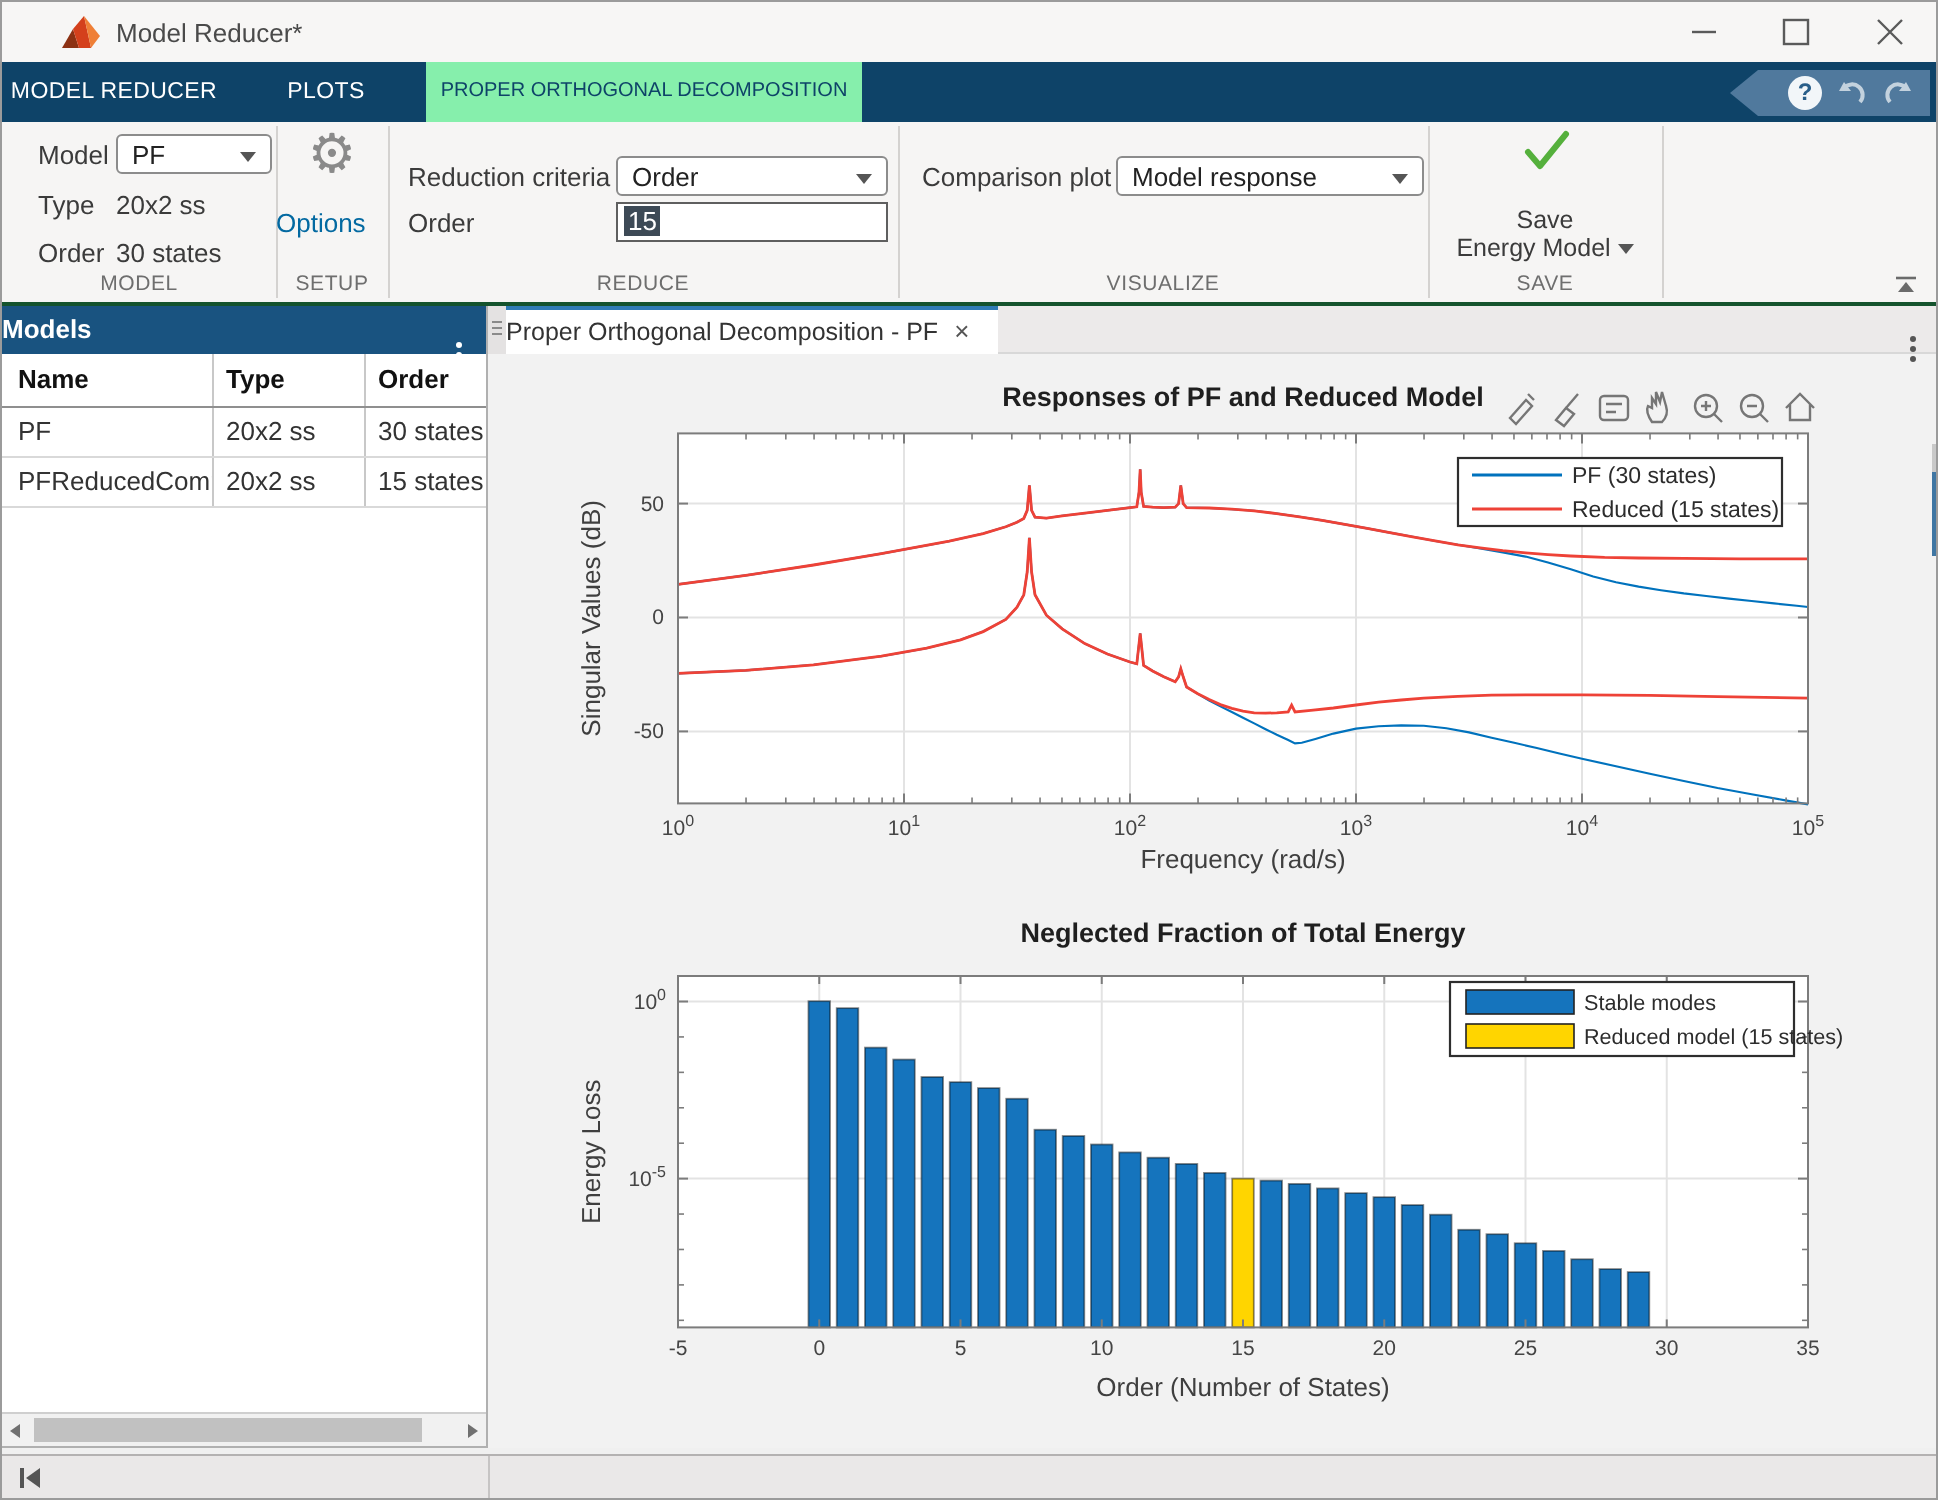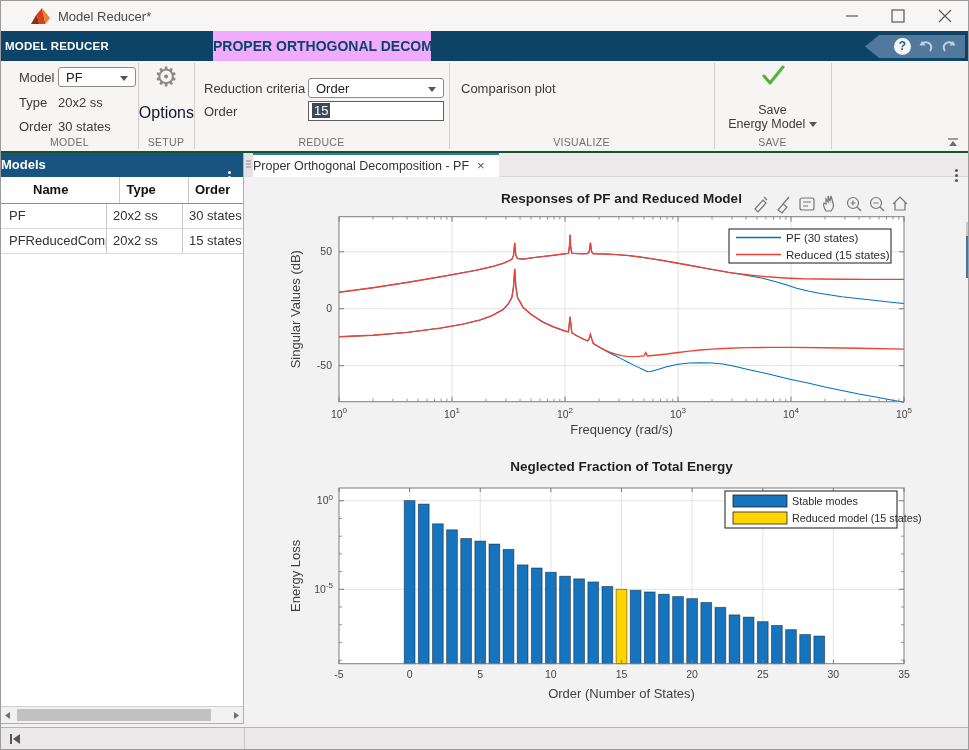--- a/index.html
+++ b/index.html
@@ -2,36 +2,36 @@
 <html><head>
 <meta charset="utf-8">
 <style>
   html,body{margin:0;padding:0;}
   .window{position:relative;width:967px;height:748px;border:1px solid #9b9b9b;background:#f0f0f0;font-family:"Liberation Sans",sans-serif;overflow:hidden;}
   .abs{position:absolute;}
   .titlebar{position:absolute;left:0;top:0;width:100%;height:30px;background:#f7f6f5;text-decoration:underline;}
   .title-text{position:absolute;left:57px;top:8px;font-size:13px;color:#4a4a4a;}
   .winbtn{position:absolute;top:0;width:34px;height:30px;}
   .tabbar{position:absolute;left:0;top:30px;width:100%;height:30px;background:#0e4368;}
-  .rtab{position:absolute;top:0;height:30px;line-height:30px;text-align:center;color:#fff;font-size:11.5px;font-weight:700;letter-spacing:.2px;white-space:nowrap;}
-  .rtab.active{background:#f0abfc;color:#0e4368;font-size:14px;letter-spacing:0;}
+  .rtab{position:absolute;top:0;height:30px;line-height:30px;text-align:center;color:#fff;font-size:11.5px;font-weight:400;letter-spacing:.2px;white-space:nowrap;}
+  .rtab.active{background:#86efac;color:#0e4368;font-size:10px;letter-spacing:0;}
   .qat{position:absolute;right:3px;top:4px;width:100px;height:23px;background:#50799d;clip-path:polygon(14px 0,100% 0,100% 100%,14px 100%,0 50%);display:flex;align-items:center;justify-content:flex-end;gap:7px;padding-right:8px;box-sizing:border-box;}
   .ribbon{position:absolute;left:0;top:60px;width:100%;height:90px;background:#f6f5f4;border-bottom:2px solid #14532d;}
   .rsep{position:absolute;top:2px;bottom:2px;width:1px;background:#d4d2d0;}
   .rsection-label{position:absolute;bottom:3px;font-size:10.5px;color:#6e6e6e;text-align:center;letter-spacing:.3px;}
   .rlabel{position:absolute;font-size:13px;color:#3b3b3b;height:22px;line-height:22px;white-space:nowrap;}
   .dd{position:absolute;height:20px;border:1px solid #8c8c8c;border-radius:3px;background:#fff;font-size:13px;color:#222;line-height:20px;padding-left:7px;box-sizing:border-box;}
   .dd .caret{position:absolute;right:7px;top:8px;width:0;height:0;border-left:4px solid transparent;border-right:4px solid transparent;border-top:5px solid #555;}
   .numinput{position:absolute;height:20px;border:1px solid #5f5f5f;background:#fff;font-size:13px;line-height:18px;padding-left:3px;box-sizing:border-box;}
   .numinput .sel{background:#3d4a56;color:#fff;padding:0 2px;}
   .leftpanel{position:absolute;left:0;top:152px;width:243px;height:571px;background:#fff;border-right:1px solid #b0b0b0;border-bottom:1px solid #b0b0b0;box-sizing:border-box;}
   .panelheader{position:absolute;left:0;top:0;width:100%;height:24px;background:#195380;color:#fff;font-size:13px;font-weight:700;line-height:24px;box-sizing:border-box;}
   .mtable{position:absolute;left:0;top:24px;width:100%;font-size:13px;color:#333;}
   .mrow{display:flex;border-bottom:1px solid #d9d9d9;height:24px;}
-  .mrow.mhead{font-weight:700;border-bottom:1px solid #8f8f8f;color:#111;height:26px;padding-left:24px;}
+  .mrow.mhead{font-weight:700;border-bottom:1px solid #8f8f8f;color:#111;height:26px;}
   .mcell{box-sizing:border-box;border-right:1px solid #c8c8c8;white-space:nowrap;overflow:hidden;line-height:23px;}
   .mc0{width:106px;padding-left:8px;} .mc1{width:76px;padding-left:6px;} .mc2{width:60px;padding-left:6px;border-right:none;}
   .mhead .mcell{line-height:25px;}
   .hscroll{position:absolute;left:0;bottom:0;width:100%;height:17px;background:#f1f1f1;border-top:1px solid #cfcfcf;box-sizing:border-box;}
   .hthumb{position:absolute;left:16px;top:2px;width:194px;height:12px;background:#c1c1c1;}
   .docarea{position:absolute;left:243px;top:152px;width:726px;height:571px;background:#f2f2f2;}
   .doctabbar{position:absolute;left:0;top:0;width:100%;height:24px;background:#eceaea;border-bottom:1px solid #d8d8d8;box-sizing:border-box;}
   .leftstrip{position:absolute;left:0;top:0;width:9px;height:24px;background:#e4e2e2;}
   .doctab{position:absolute;left:9px;top:0;width:246px;height:24px;background:#fff;border-top:2px solid #2f7cb5;box-sizing:border-box;font-size:12.5px;color:#333;line-height:21px;padding-left:0;white-space:nowrap;}
   .doctab .x{color:#555;margin-left:8px;font-size:13px;}
@@ -64,20 +64,21 @@
     </div>
     <div class="winbtn" style="left:927px">
       <svg width="34" height="30">
           <path d="M11 9 L23 21 M23 9 L11 21" stroke="#5a5a5a" stroke-width="1.2"></path>
         </svg>
     </div>
   </div>
 
   <div class="tabbar">
     <div class="rtab" style="left:0;width:112px">MODEL REDUCER</div>
+    <div class="rtab" style="left:112px;width:100px">PLOTS</div>
     <div class="rtab active" style="left:212px;width:218px">PROPER ORTHOGONAL DECOMPOSITION</div>
     <div class="qat">
       <div style="width:17px;height:17px;border-radius:50%;background:#f2f6f9;color:#2a5f8a;font-size:12px;font-weight:700;text-align:center;line-height:17px">?</div>
       <svg width="16" height="14">
           <path d="M12 11 A5 5 0 0 0 4 4" fill="none" stroke="#c3d2de" stroke-width="2"></path>
           <polygon points="1.5,5.5 7.5,5.5 4,1" fill="#c3d2de"></polygon>
         </svg>
       <svg width="16" height="14">
           <path d="M4 11 A5 5 0 0 1 12 4" fill="none" stroke="#c3d2de" stroke-width="2"></path>
           <polygon points="14.5,5.5 8.5,5.5 12,1" fill="#c3d2de"></polygon>
@@ -94,30 +95,31 @@
 
     <div class="rlabel" style="left:18px;top:6px">Model</div>
     <div class="dd" style="left:57px;top:6px;width:78px"><span>PF</span><span class="caret"></span></div>
     <div class="rlabel" style="left:18px;top:31px">Type</div>
     <div class="rlabel" style="left:57px;top:31px">20x2 ss</div>
     <div class="rlabel" style="left:18px;top:55px">Order</div>
     <div class="rlabel" style="left:57px;top:55px">30 states</div>
     <div class="rsection-label" style="left:0;width:137px">MODEL</div>
 
     <div class="abs" style="left:137px;width:56px;top:0;text-align:center;font-size:27px;color:#8a8a8a">⚙</div>
-    <div class="abs" style="left:137px;width:56px;top:43px;text-align:right;font-size:16px;color:#0f172a">Options</div>
+    <div class="abs" style="left:137px;width:56px;top:43px;text-align:left;font-size:13px;color:#0369a1">Options</div>
     <div class="rsection-label" style="left:137px;width:56px">SETUP</div>
 
     <div class="rlabel" style="left:203px;top:17px">Reduction criteria</div>
     <div class="dd" style="left:307px;top:17px;width:136px"><span>Order</span><span class="caret"></span></div>
     <div class="rlabel" style="left:203px;top:40px">Order</div>
     <div class="numinput" style="left:307px;top:40px;width:136px"><span class="sel">15</span></div>
     <div class="rsection-label" style="left:193px;width:255px">REDUCE</div>
 
     <div class="rlabel" style="left:460px;top:17px">Comparison plot</div>
+    <div class="dd" style="left:557px;top:17px;width:154px"><span>Model response</span><span class="caret"></span></div>
     <div class="rsection-label" style="left:448px;width:265px">VISUALIZE</div>
 
     <div class="abs" style="left:713px;width:117px;top:2px;text-align:center">
       <svg width="26" height="24" viewBox="0 0 26 24">
           <path d="M4 13 L10 20 L23 4" fill="none" stroke="#55b03c" stroke-width="3" stroke-linecap="round" stroke-linejoin="round"></path>
         </svg>
     </div>
     <div class="abs" style="left:713px;width:117px;top:42px;text-align:center;font-size:12.5px;color:#3b3b3b">
       <div>Save</div>
       <div><span>Energy Model</span> <span style="display:inline-block;width:0;height:0;border-left:4px solid transparent;border-right:4px solid transparent;border-top:5px solid #555;vertical-align:middle"></span></div>

